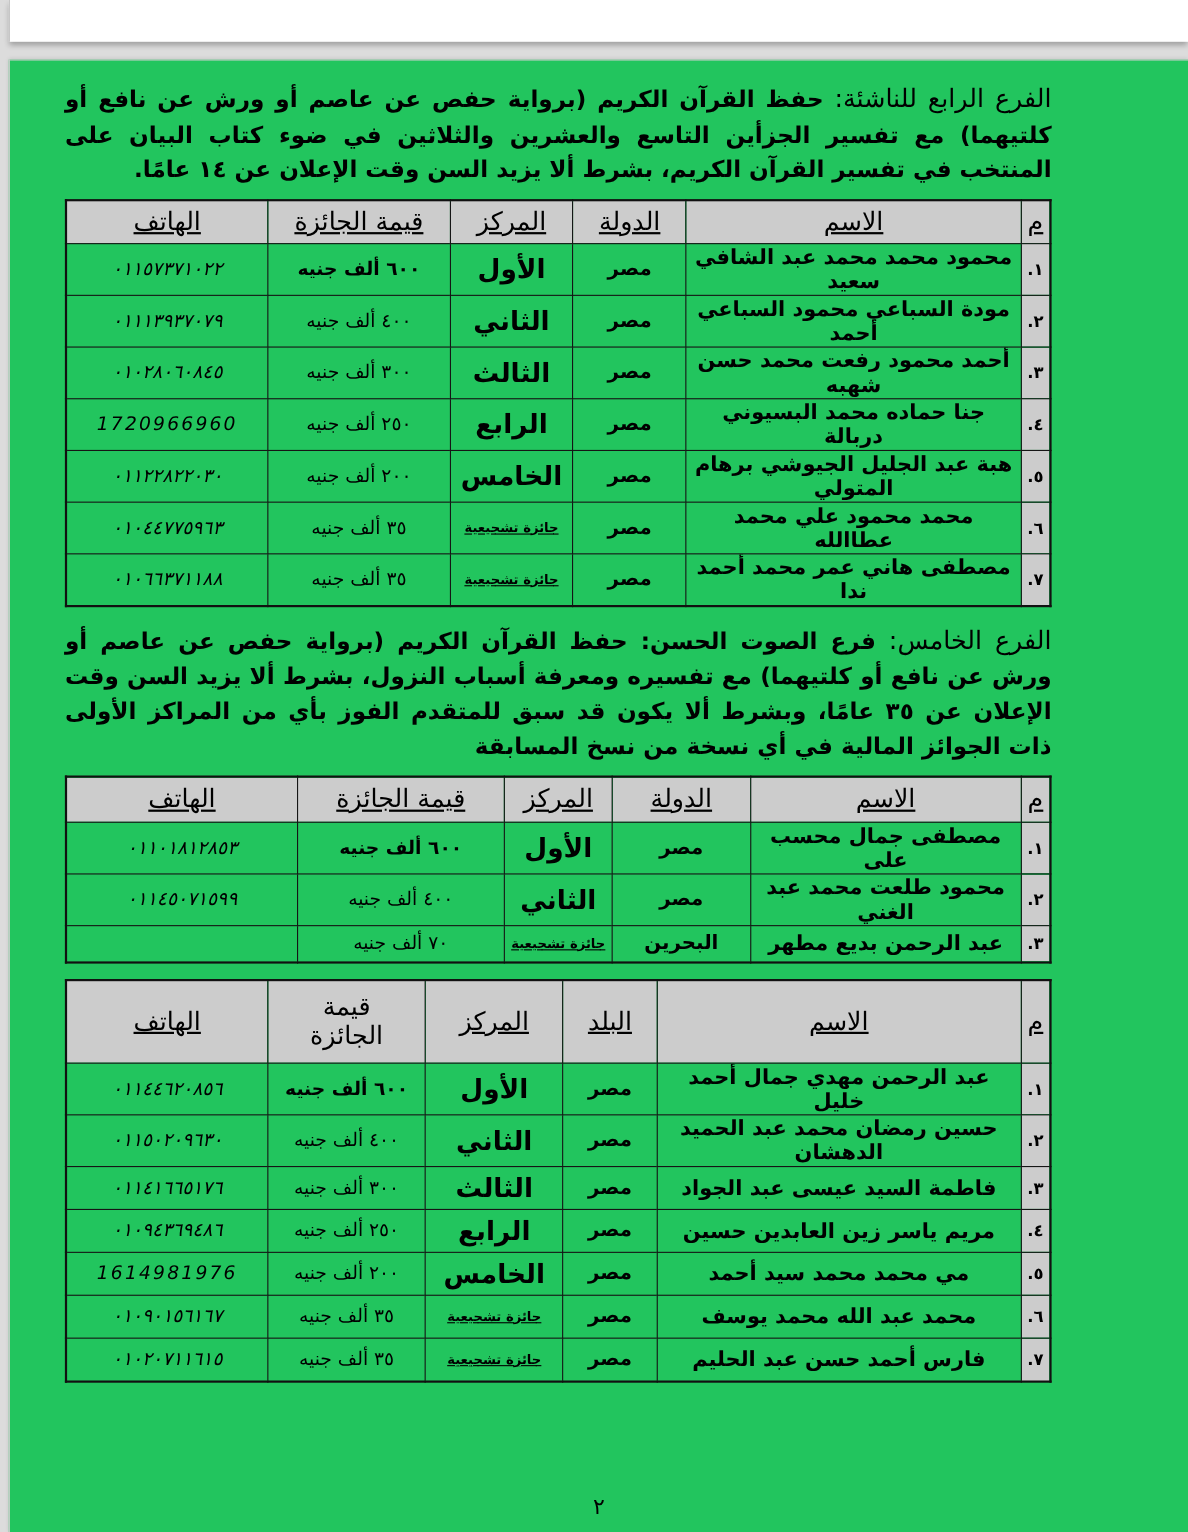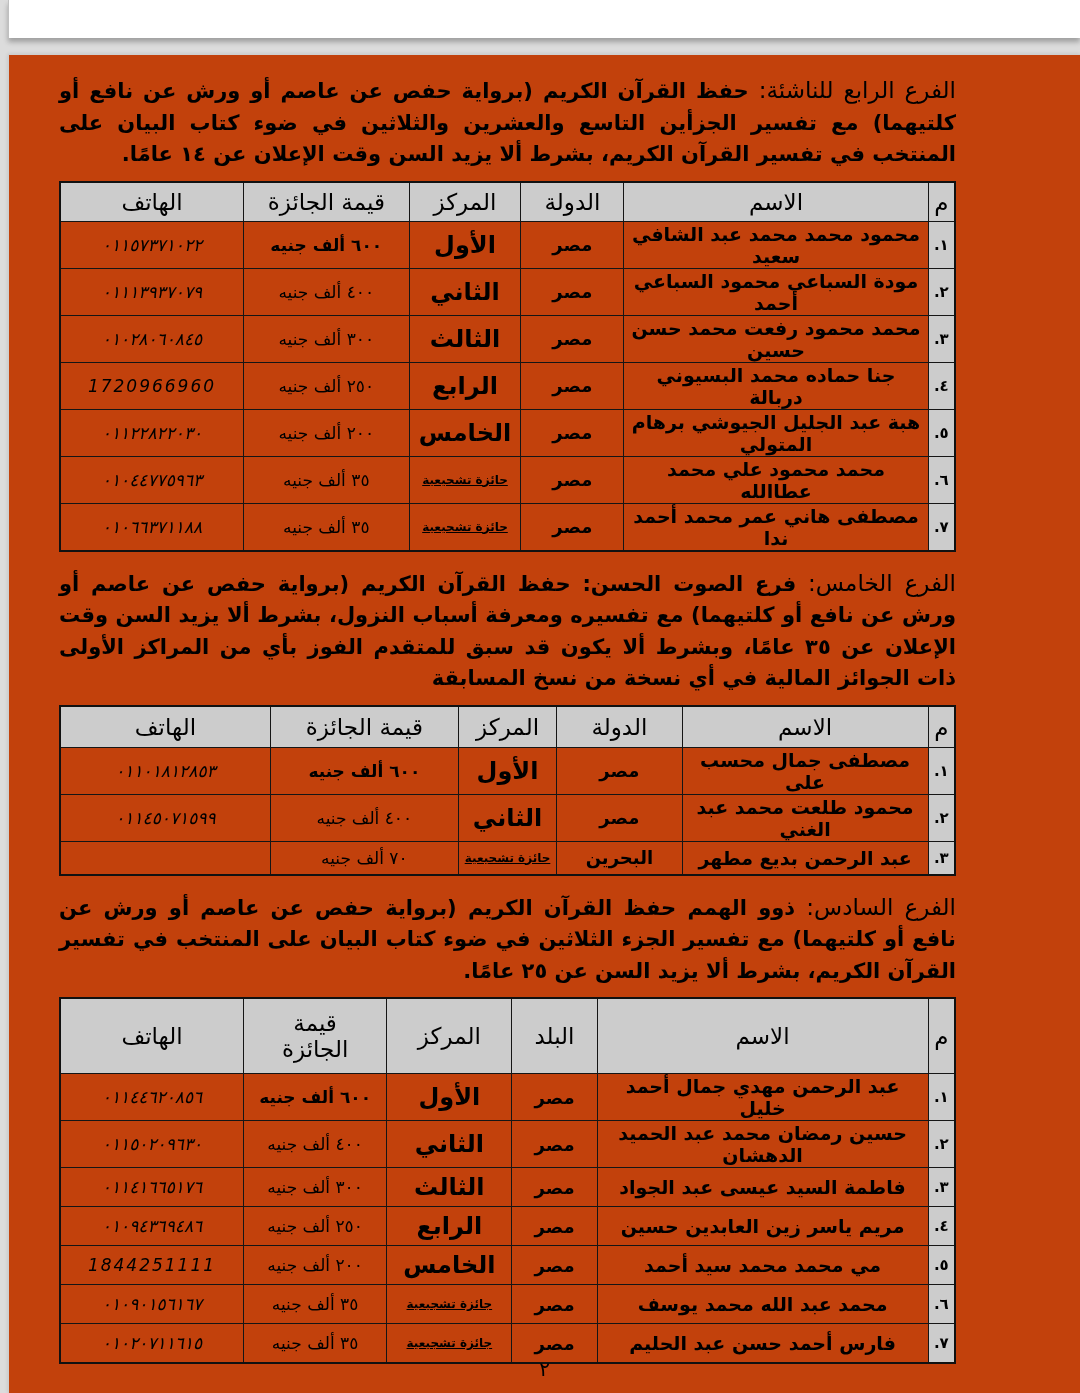--- a/index.html
+++ b/index.html
@@ -9,21 +9,21 @@
     font-family:"DejaVu Sans",sans-serif;
     color:#000;
   }
   .prev-page-strip{
     position:absolute;top:0;left:8px;right:0;height:38px;
     background:#fff;border-left:1px solid #c0c0c0;
     box-shadow:0 4px 5px rgba(0,0,0,0.28);
   }
   .page{
     position:absolute;top:54px;left:8px;right:0;bottom:0;
-    background:#c2410c;border-top:1px solid #cfcfcf;border-left:1px solid #cfcfcf;
+    background:#22c55e;border-top:1px solid #cfcfcf;border-left:1px solid #cfcfcf;
     box-shadow:0 0 4px rgba(0,0,0,0.12);
   }
   .content{
     direction:rtl;
     padding:18px 124px 0 50px;
   }
   p.section-text{
     margin:0 0 10px 0;
     font-size:21px;font-weight:bold;line-height:1.5;
     text-align:justify;
@@ -35,21 +35,21 @@
     width:100%;border-collapse:collapse;table-layout:fixed;
     margin:2px 0 14px 0;
     border:2px solid #111;
   }
   th,td{
     border:1.5px solid #151515;
     text-align:center;vertical-align:middle;
     padding:1px 4px;overflow:hidden;
   }
   thead th{
-    background:#cccccc;font-weight:400;font-size:23px;
+    background:#cccccc;font-weight:400;font-size:23px;text-decoration:underline;
   }
   td.num{background:#cccccc;font-weight:bold;font-size:15px;}
   td.name{font-weight:bold;font-size:19px;}
   td.country{font-weight:bold;font-size:18px;}
   td.rank{font-weight:bold;font-size:24px;}
   td.rank.small{font-size:12px;text-decoration:underline;}
   td.prize{font-size:17px;}
   td.prize.bold{font-weight:bold;}
   td.phone{font-size:17px;letter-spacing:2px;font-style:italic;}
   .t1 thead th{height:36px;} .t1 td{height:32px;}
@@ -102,21 +102,21 @@
         <tr>
           <td class="num">٢.</td>
           <td class="name">مودة السباعي محمود السباعي أحمد</td>
           <td class="country">مصر</td>
           <td class="rank">الثاني</td>
           <td class="prize">٤٠٠ ألف جنيه</td>
           <td class="phone">٠١١١٣٩٣٧٠٧٩</td>
         </tr>
         <tr>
           <td class="num">٣.</td>
-          <td class="name">محمد محمود رفعت محمد حسن حسين</td>
+          <td class="name">أحمد محمود رفعت محمد حسن شهبه</td>
           <td class="country">مصر</td>
           <td class="rank">الثالث</td>
           <td class="prize">٣٠٠ ألف جنيه</td>
           <td class="phone">٠١٠٢٨٠٦٠٨٤٥</td>
         </tr>
         <tr>
           <td class="num">٤.</td>
           <td class="name">جنا حماده محمد البسيوني دربالة</td>
           <td class="country">مصر</td>
           <td class="rank">الرابع</td>
@@ -192,21 +192,20 @@
           <td class="num">٣.</td>
           <td class="name">عبد الرحمن بديع مطهر</td>
           <td class="country">البحرين</td>
           <td class="rank small">جائزة تشجيعية</td>
           <td class="prize">٧٠ ألف جنيه</td>
           <td class="phone"></td>
         </tr>
       </tbody>
     </table>
 
-    <p class="section-text"><span class="intro">الفرع السادس: </span><span>ذوو الهمم حفظ القرآن الكريم (برواية حفص عن عاصم أو ورش عن نافع أو كلتيهما) مع تفسير الجزء الثلاثين في ضوء كتاب البيان على المنتخب في تفسير القرآن الكريم، بشرط ألا يزيد السن عن ٢٥ عامًا.</span></p>
 
     <table class="t3">
       <colgroup>
           <col style="width:3%">
           <col style="width:37%">
           <col style="width:9.5%">
           <col style="width:14%">
           <col style="width:16%">
           <col style="width:20.5%">
         </colgroup>
@@ -252,21 +251,21 @@
           <td class="rank">الرابع</td>
           <td class="prize">٢٥٠ ألف جنيه</td>
           <td class="phone">٠١٠٩٤٣٦٩٤٨٦</td>
         </tr>
         <tr>
           <td class="num">٥.</td>
           <td class="name">مي محمد محمد سيد أحمد</td>
           <td class="country">مصر</td>
           <td class="rank">الخامس</td>
           <td class="prize">٢٠٠ ألف جنيه</td>
-          <td class="phone">1844251111</td>
+          <td class="phone">1614981976</td>
         </tr>
         <tr>
           <td class="num">٦.</td>
           <td class="name">محمد عبد الله محمد يوسف</td>
           <td class="country">مصر</td>
           <td class="rank small">جائزة تشجيعية</td>
           <td class="prize">٣٥ ألف جنيه</td>
           <td class="phone">٠١٠٩٠١٥٦١٦٧</td>
         </tr>
         <tr>

